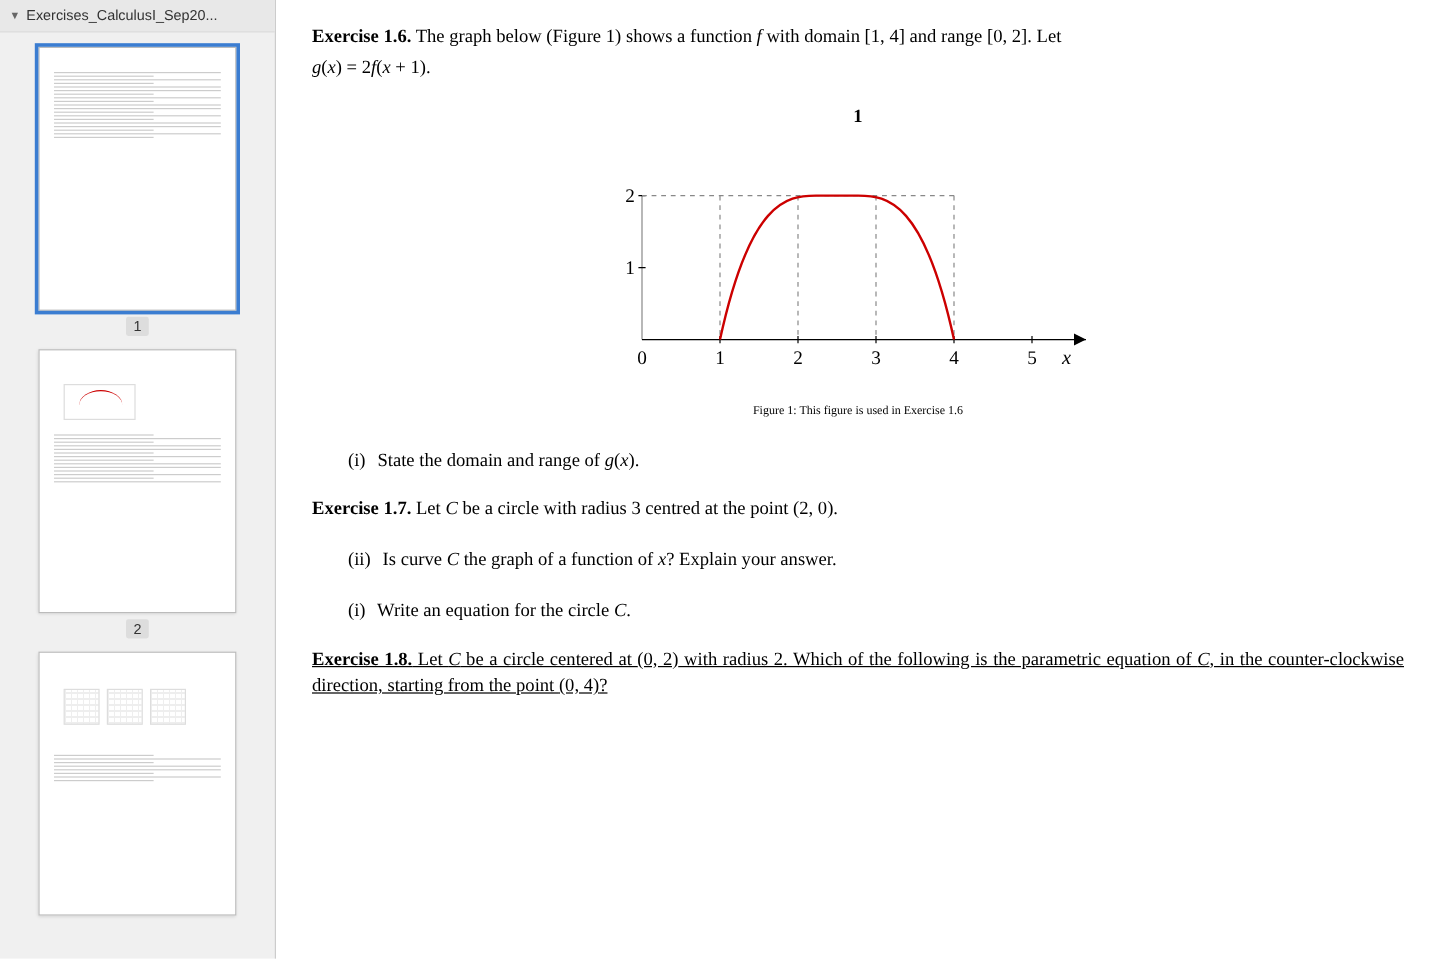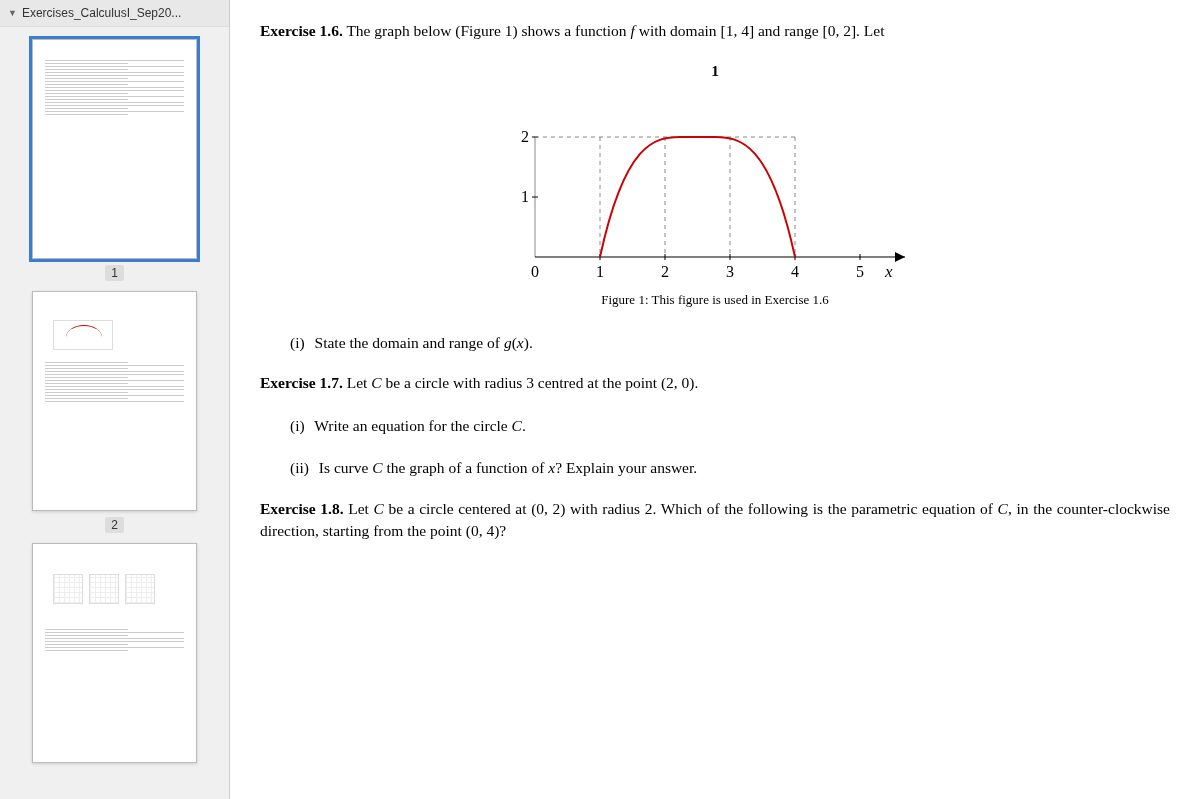--- a/index.html
+++ b/index.html
@@ -93,21 +93,21 @@
     line-height: 1.45;
     border-radius: 22px;
   }
   .ex-head { margin-bottom: 2px; }
   .ex-num { font-weight: bold; }
   .figure {
     margin: 18px auto 22px;
     text-align: center;
   }
   .figure svg { display: block; margin: 0 auto; }
-  .fig-cap { text-align: center; font-size: 13px; margin-top: 4px; }
+  .fig-cap { text-align: center; font-size: 10px; margin-top: 23px; }
   .item { margin: 20px 0 8px 30px; }
   .item-label { margin-right: 6px; }
   .math { font-style: italic; font-family: 'Times New Roman', serif; }
   .content p { margin-bottom: 4px; }
   .gap { height: 10px; }
 </style>
 </head>
 <body>
 
 <div class="sidebar">
@@ -184,20 +184,21 @@
       </div>
     </div>
   </div>
 </div>
 
 <div class="content">
 
   <p class="ex-head">
     <span class="ex-num">Exercise 1.6.</span><span> The graph below (Figure 1) shows a function </span><span class="math">f</span><span> with domain </span><span>[1, 4]</span><span> and range </span><span>[0, 2]</span><span>. Let </span>
   </p>
+  <p><span class="math">g</span>(<span class="math">x</span>) = 2<span class="math">f</span>(<span class="math">x</span> + 1).</p>
 
   <div class="figure">
     <div style="text-align:center;font-weight:bold;margin-bottom:4px;">1</div>
     <svg width="460" height="200" viewBox="0 0 460 200">
 
       <line x1="50" y1="50" x2="50" y2="170" stroke="#888" stroke-width="1"></line>
       <line x1="50" y1="170" x2="420" y2="170" stroke="#000" stroke-width="1.2"></line>
       <polygon points="420,170 410,165 410,175" fill="#000"></polygon>
 
       <line x1="47" y1="110" x2="53" y2="110" stroke="#000"></line>
@@ -234,26 +235,26 @@
     <span class="item-label">(i)</span>
     <span>State the domain and range of <span class="math">g</span>(<span class="math">x</span>).</span>
   </div>
 
   <div class="gap"></div>
 
   <p class="ex-head">
     <span class="ex-num">Exercise 1.7.</span><span> Let </span><span class="math">C</span><span> be a circle with radius 3 centred at the point </span><span>(2, 0)</span><span>.</span>
   </p>
   <div class="item">
+    <span class="item-label">(ii)</span>
+    <span>Is curve <span class="math">C</span> the graph of a function of <span class="math">x</span>? Explain your answer.</span>
+  </div>
+  <div class="item">
     <span class="item-label">(i)</span>
     <span>Write an equation for the circle <span class="math">C</span>.</span>
   </div>
-  <div class="item">
-    <span class="item-label">(ii)</span>
-    <span>Is curve <span class="math">C</span> the graph of a function of <span class="math">x</span>? Explain your answer.</span>
-  </div>
 
   <div class="gap"></div>
 
-  <p class="ex-head" style="text-align:justify;">
+  <p class="ex-head" style="text-align:justify;text-decoration:underline;">
     <span class="ex-num">Exercise 1.8.</span><span> Let </span><span class="math">C</span><span> be a circle centered at </span><span>(0, 2)</span><span> with radius 2.  Which of the following is the parametric equation of </span><span class="math">C</span><span>, in the counter-clockwise direction, starting from the point </span><span>(0, 4)</span><span>?</span>
   </p>
 </div>
 
 </body></html>

